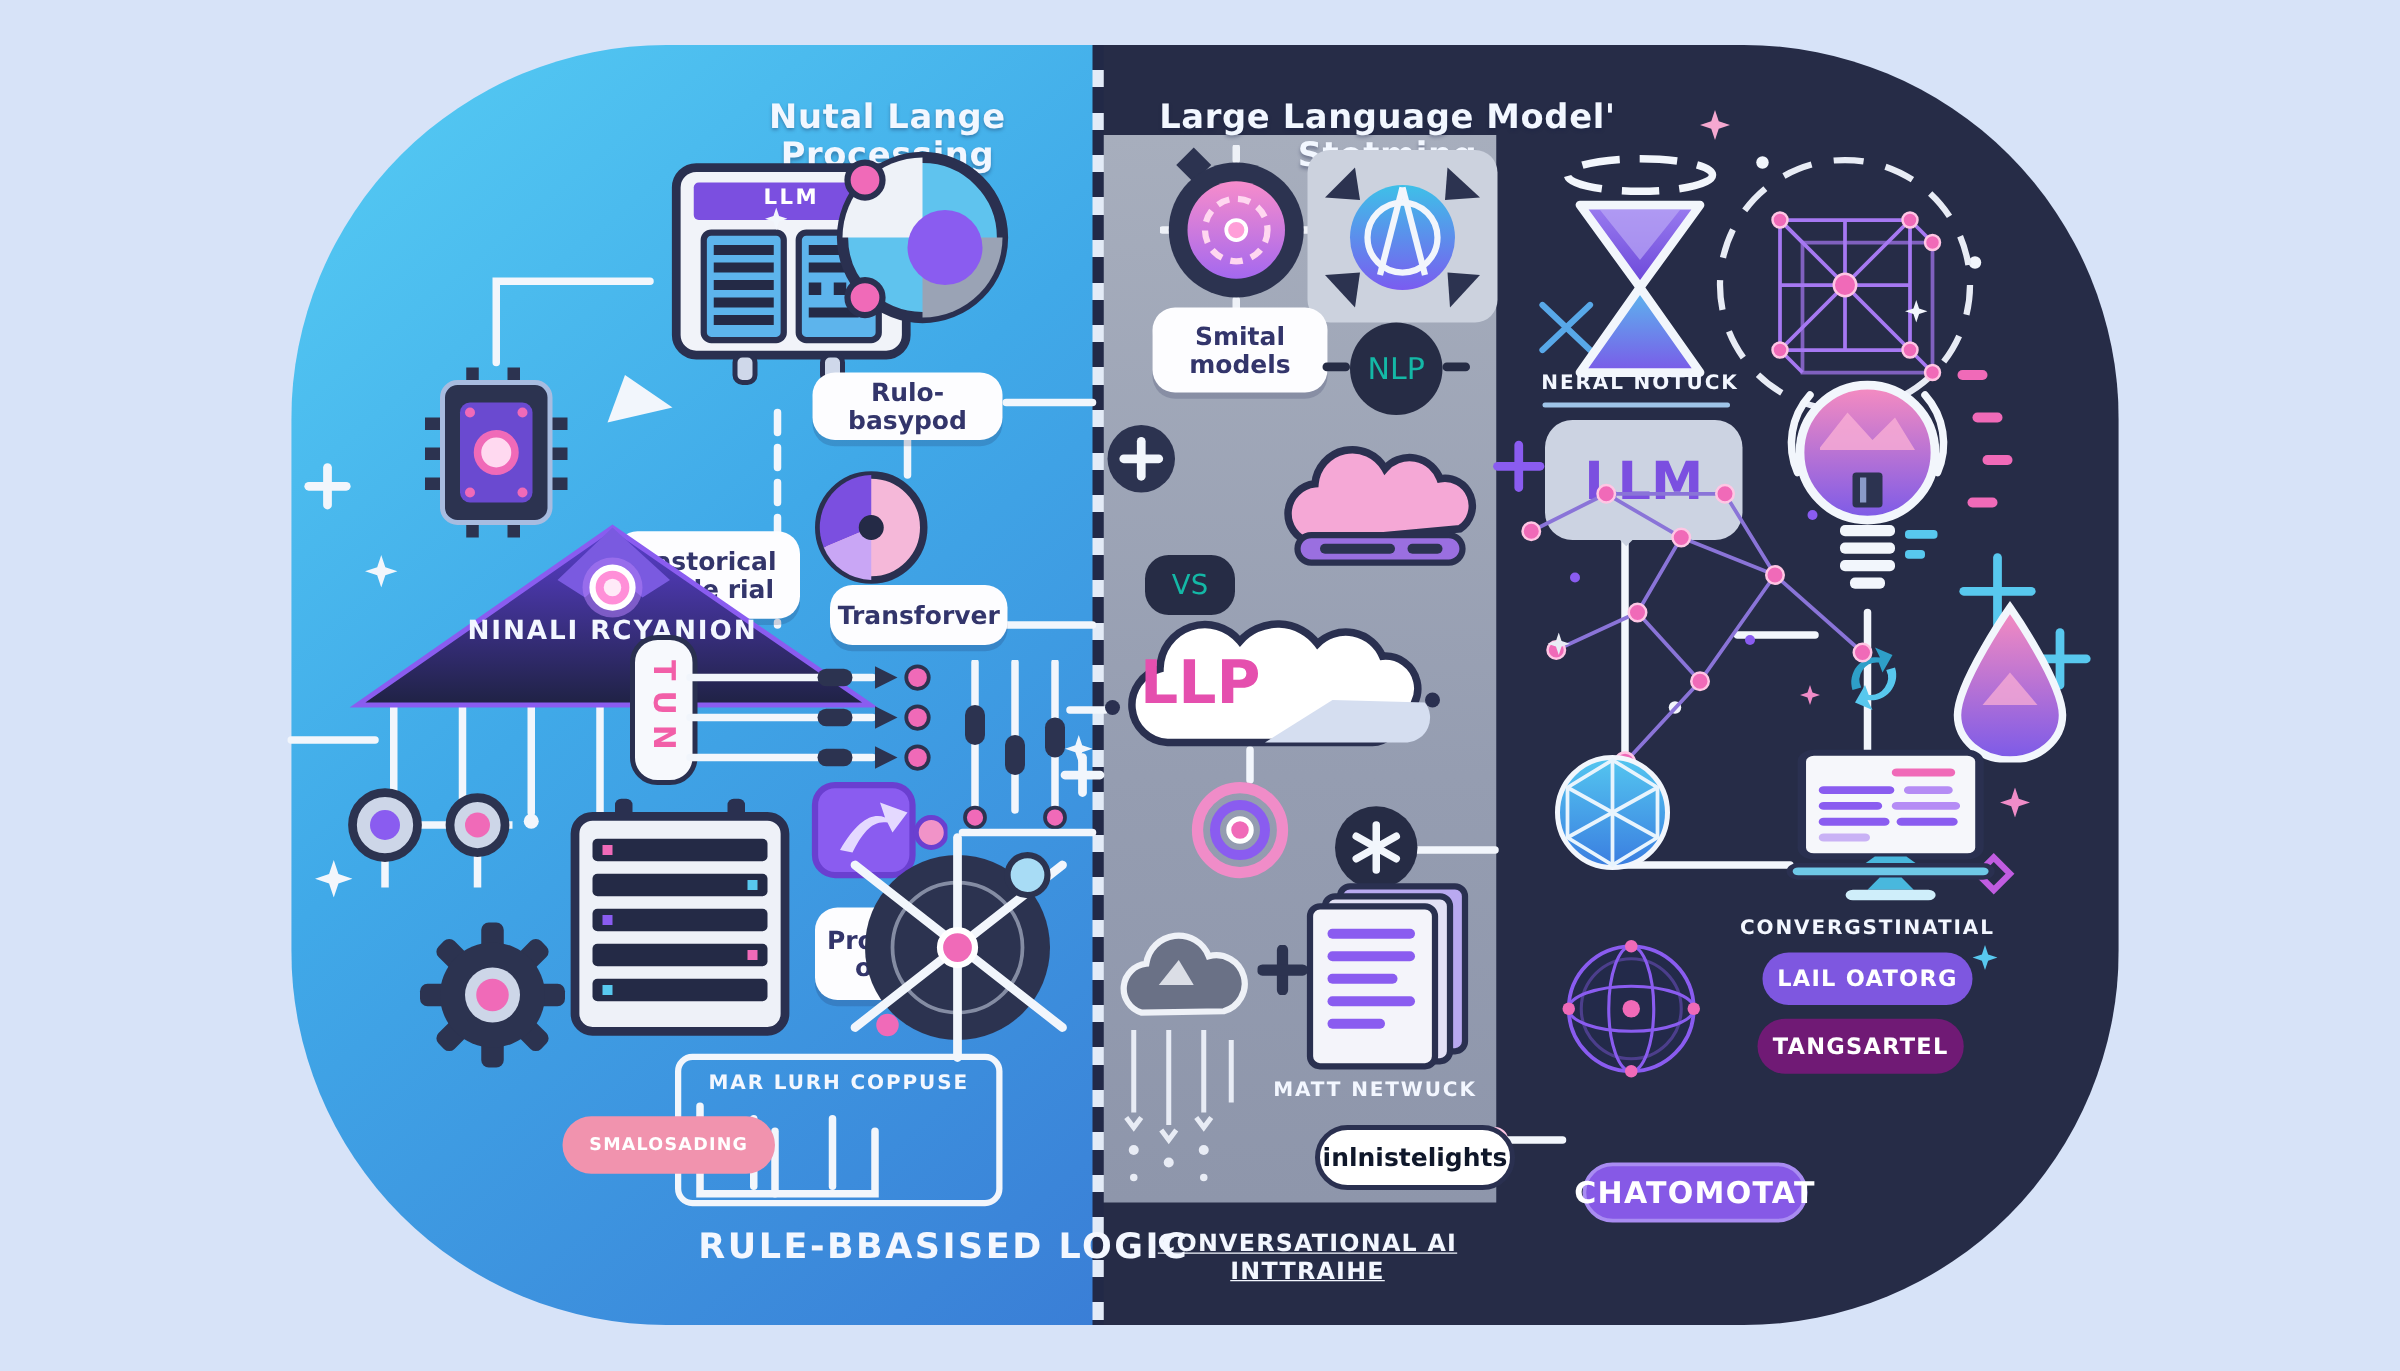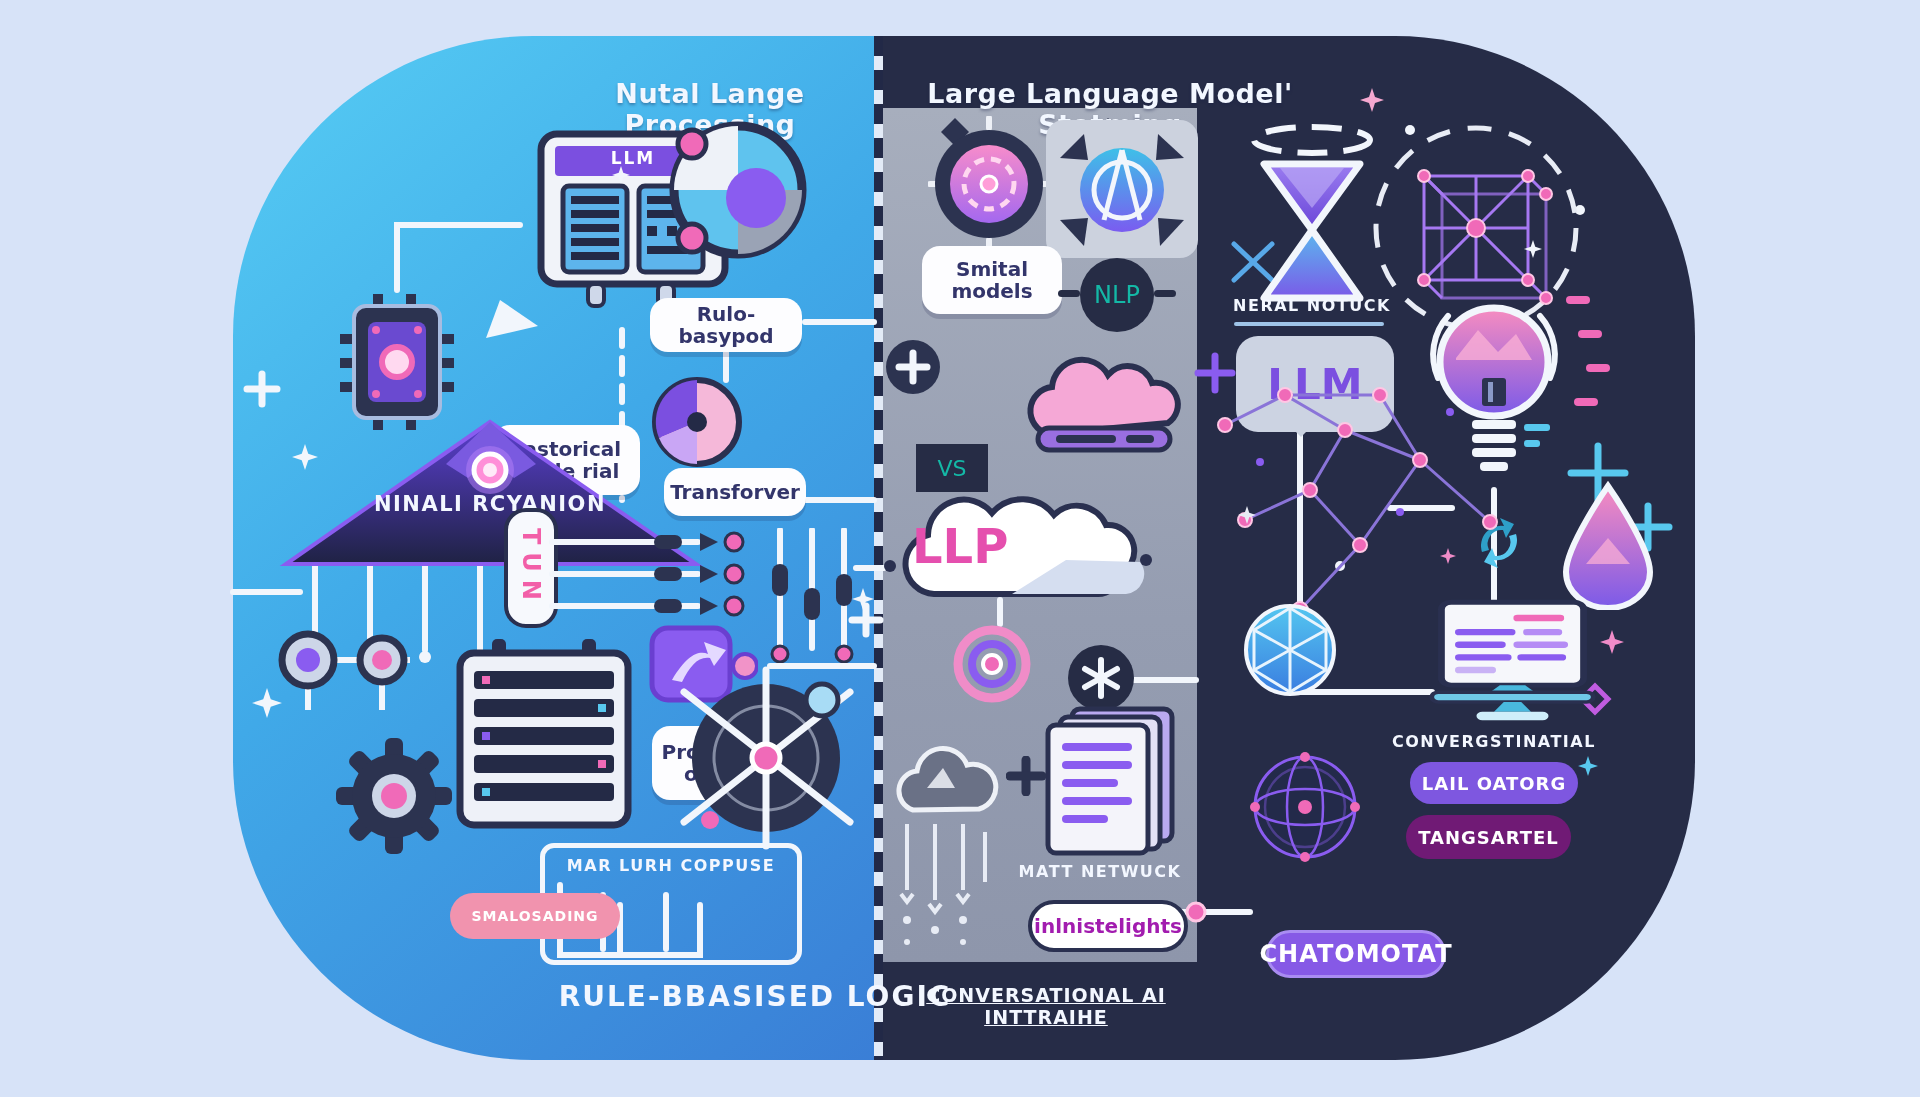--- a/index.html
+++ b/index.html
@@ -397,21 +397,21 @@
     </g>
   </svg>
 
   <svg class="abs" style="left:1008px;top:354px" width="190" height="110" viewBox="0 0 190 110">
     <path d="M40 80 a24 24 0 0 1 4-47 a30 30 0 0 1 56-12 a26 26 0 0 1 44 8 a22 22 0 0 1 16 40 z" fill="#f5a8d6" stroke="#2a3050" stroke-width="6"></path>
     <rect x="30" y="74" width="132" height="22" rx="11" fill="#9a6fe0" stroke="#2a3050" stroke-width="5"></rect>
     <rect x="48" y="81" width="60" height="8" rx="4" fill="#2c3350"></rect>
     <rect x="118" y="81" width="28" height="8" rx="4" fill="#2c3350"></rect>
   </svg>
 
-  <div class="badge" style="left:916px;top:444px;width:72px;height:48px;font-size:22px;">
+  <div class="badge" style="left:916px;top:444px;width:72px;height:48px;font-size:22px;border-radius:19px;">
     <span>VS</span>
   </div>
 
   <svg class="abs" style="left:882px;top:496px" width="272" height="108" viewBox="0 0 272 108">
     <path d="M52 98 a30 30 0 0 1 -6-59 a36 36 0 0 1 64-22 a40 40 0 0 1 62 2 a32 32 0 0 1 52 10 a26 26 0 0 1 12 50 a20 20 0 0 1 -20 19 z" fill="#ffffff" stroke="#2a3050" stroke-width="6"></path>
     <path d="M130 98 L244 98 a20 20 0 0 0 14-32 L184 64 Z" fill="#d5def0"></path>
     <circle cx="8" cy="70" r="6" fill="#2a3050"></circle>
       <circle cx="264" cy="64" r="6" fill="#2a3050"></circle>
   </svg>
   <div class="abs" style="left:912px;top:518px;width:130px;text-align:left;color:#e54fae;font-weight:bold;font-size:48px;">LLP</div>
@@ -466,21 +466,21 @@
   </svg>
 
   <svg class="abs" style="left:1006px;top:756px" width="40" height="40" viewBox="0 0 40 40">
     <g stroke="#2c3350" stroke-width="9" stroke-linecap="round">
       <line x1="20" y1="4" x2="20" y2="36"></line>
         <line x1="4" y1="20" x2="36" y2="20"></line>
     </g>
   </svg>
 
   <div class="caps" style="left:1012px;top:862px;width:176px;font-size:16px;">MATT NETWUCK</div>
-  <div class="pill" style="left:1028px;top:900px;width:160px;height:52px;background:#fff;border:4px solid #2a3050;color:#a21caf;font-size:20px;">
+  <div class="pill" style="left:1052px;top:900px;width:160px;height:52px;background:#fff;border:4px solid #2a3050;color:#0f172a;font-size:20px;">
     <span>inlnistelights</span>
   </div>
 
   <div class="banner" style="left:876px;top:984px;width:340px;font-size:19px;letter-spacing:1px;text-decoration:underline;">CONVERSATIONAL AI INTTRAIHE</div>
 
   <svg class="abs" style="left:1230px;top:122px" width="165" height="200" viewBox="0 0 165 200">
     <defs>
       <linearGradient id="hgtop" x1="0" y1="0" x2="0" y2="1">
         <stop offset="0" stop-color="#9a7cf0"></stop>
           <stop offset="1" stop-color="#6a46d8"></stop>

